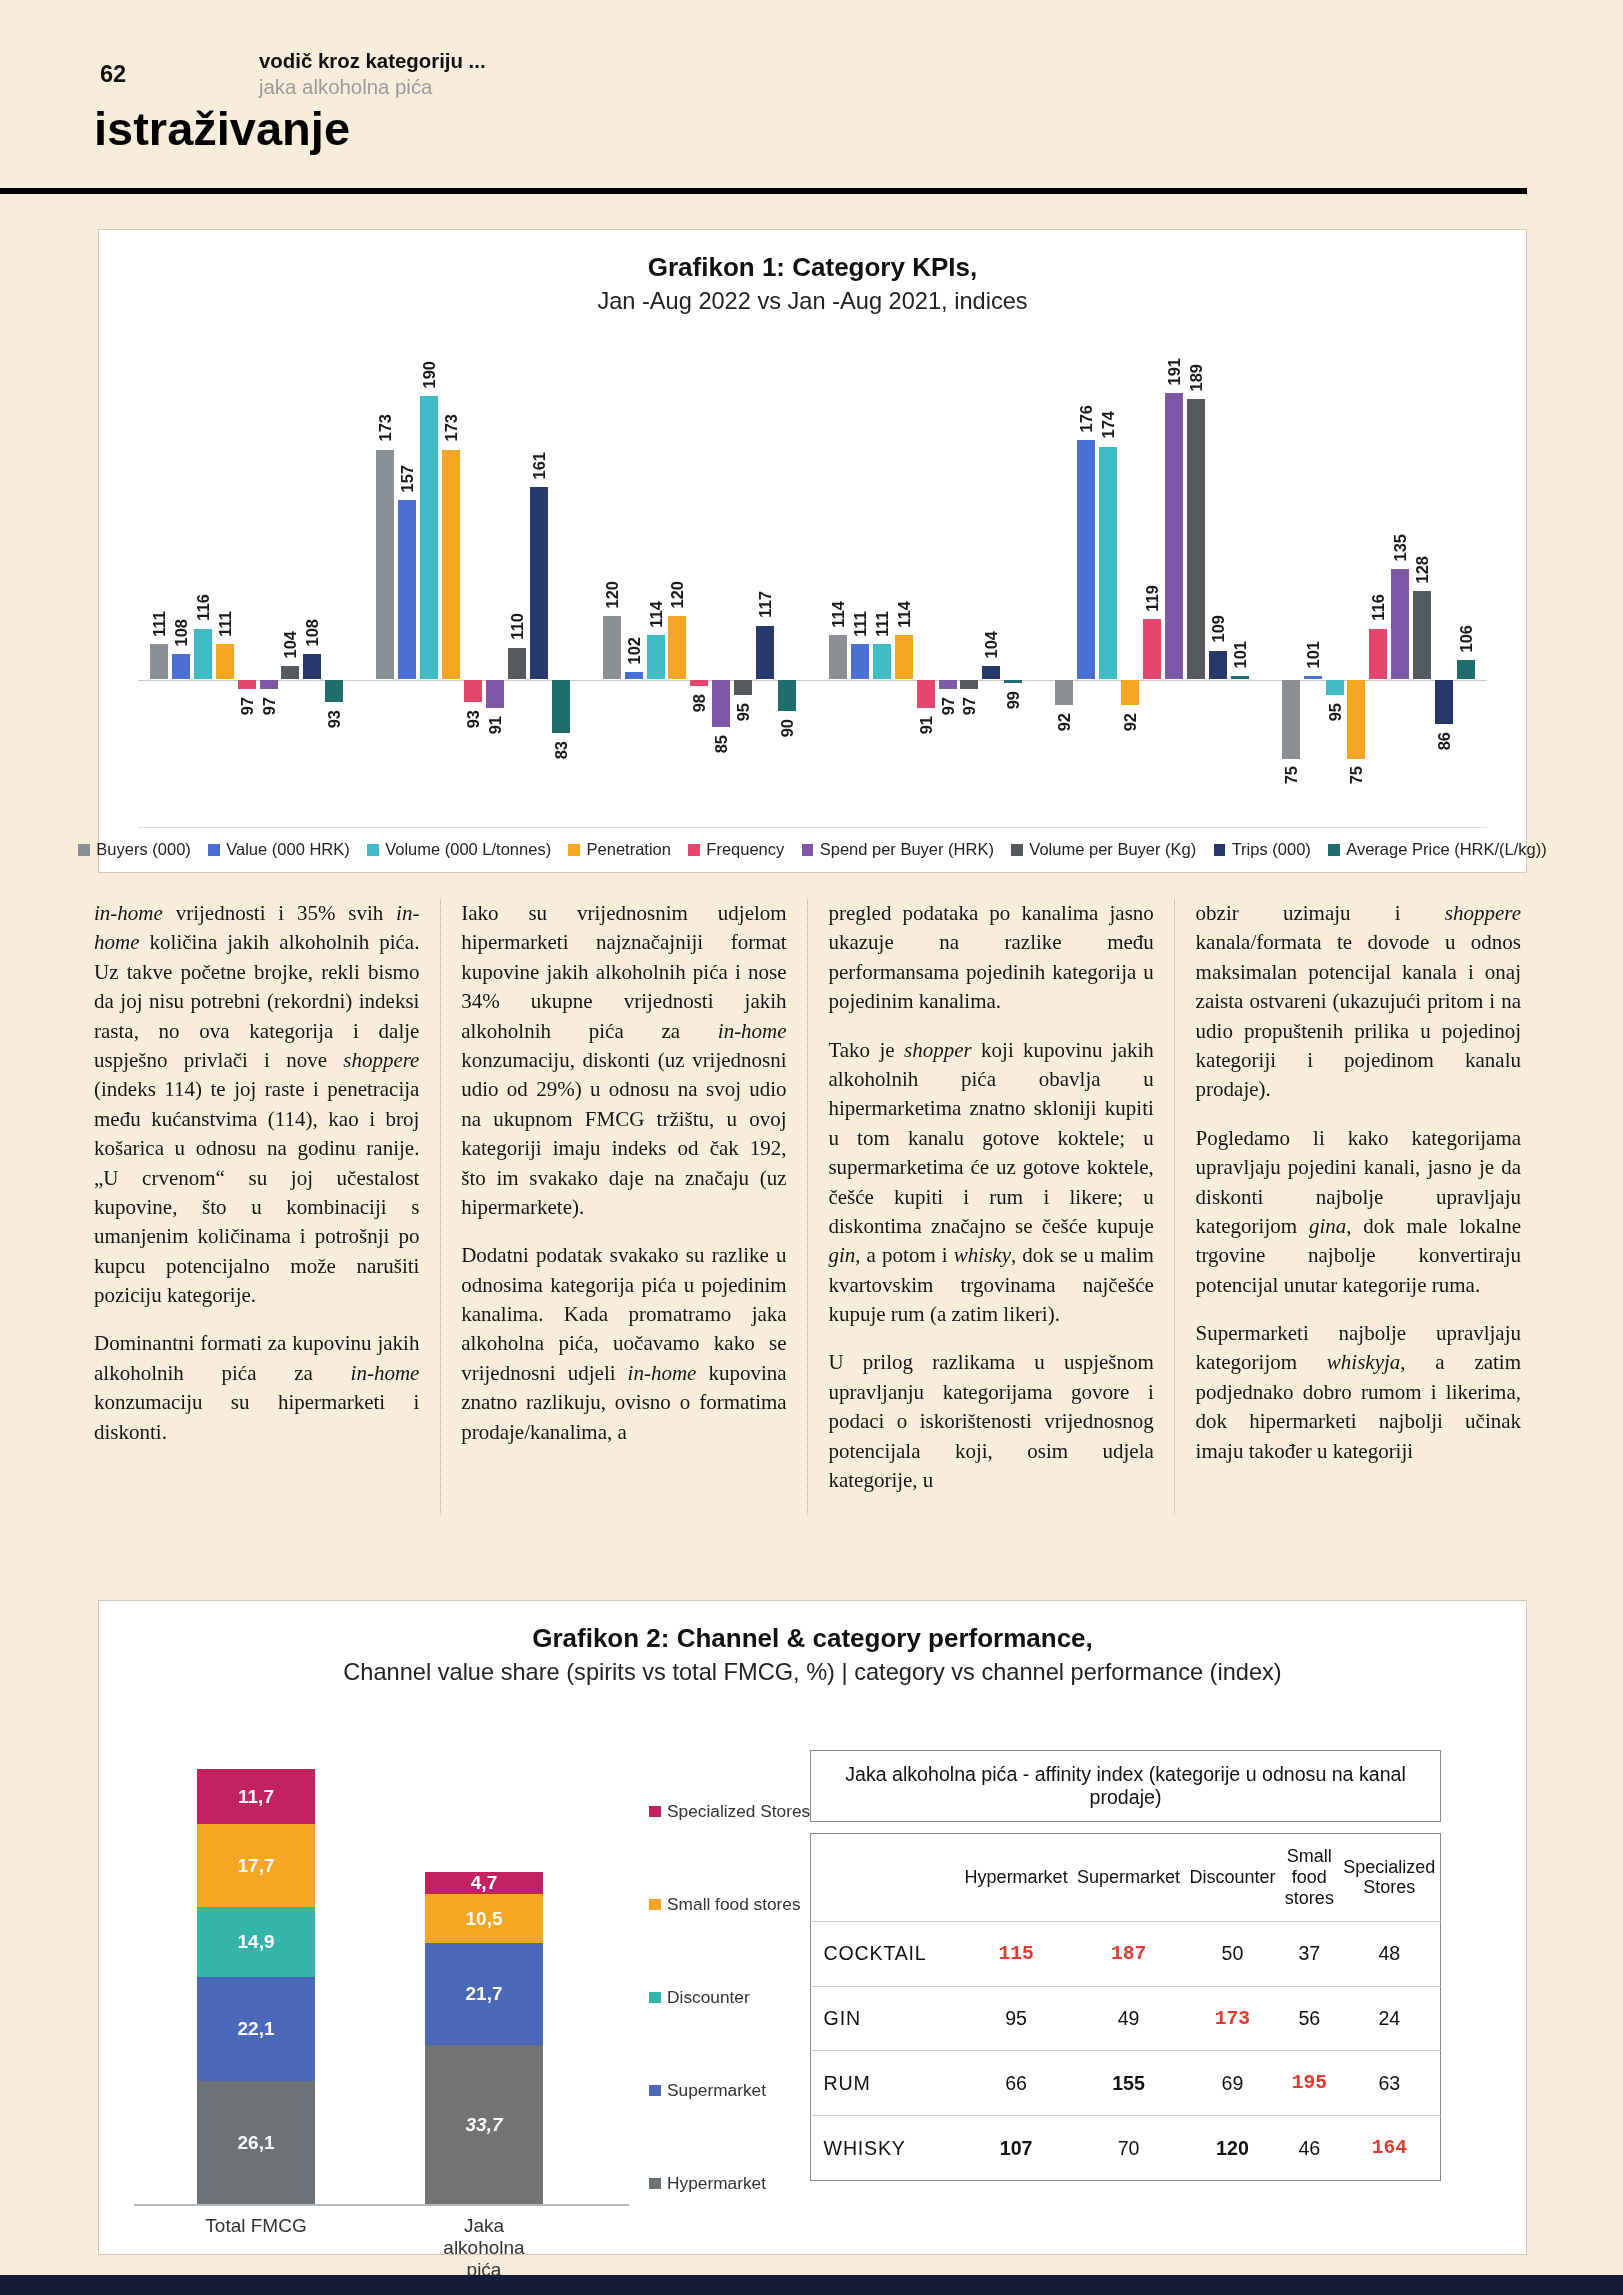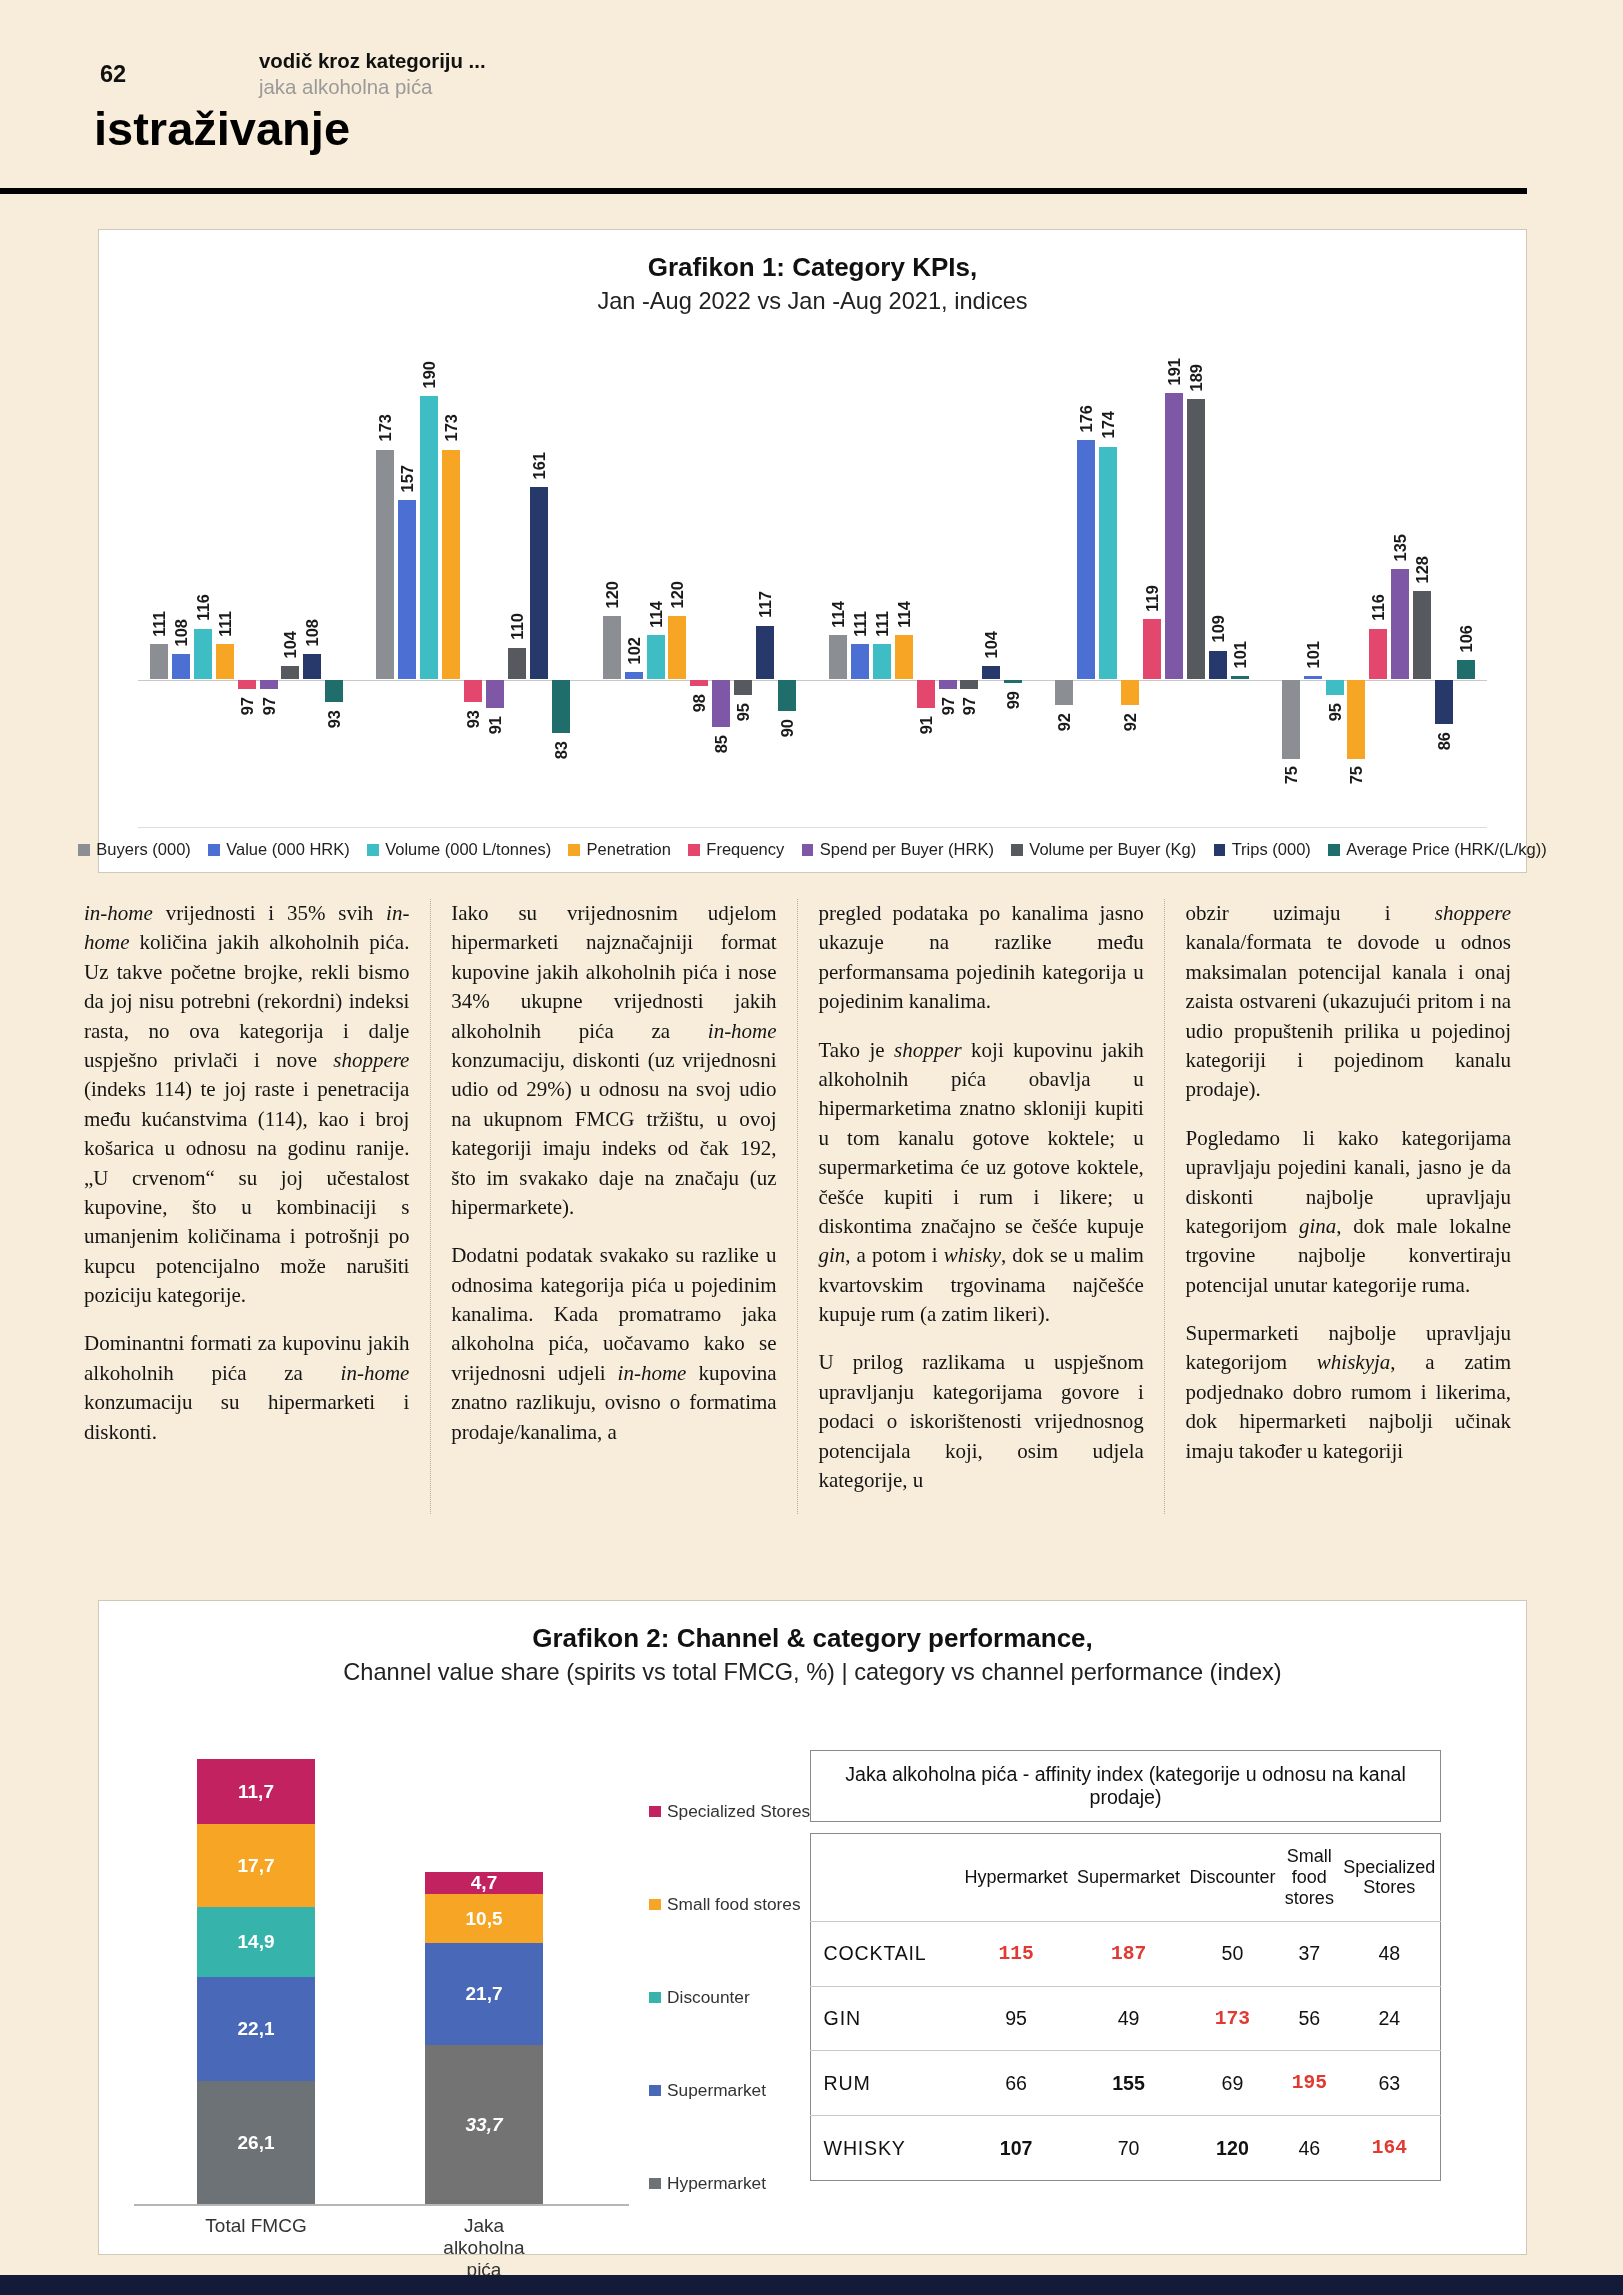--- a/index.html
+++ b/index.html
@@ -28,21 +28,21 @@
   .bar-wrap{position:relative;width:18px;height:100%;}
   .bar{position:absolute;left:0;width:100%;}
   .c1-label{position:absolute;left:50%;writing-mode:vertical-rl;transform:translateX(-50%) rotate(180deg);
             font-size:16.5px;font-weight:700;color:#1a1a1a;white-space:nowrap;}
   .c1-legend{position:absolute;left:39px;right:39px;bottom:12.6px;display:flex;justify-content:center;
              gap:17.3px;align-items:center;border-top:0.8px solid #ddd;padding-top:12.6px;flex-wrap:nowrap;}
   .legend-item{display:flex;align-items:center;gap:6.3px;font-size:16.5px;color:#222;white-space:nowrap;}
   .legend-swatch{width:11.8px;height:11.8px;flex:0 0 11.8px;}
 
   
-  .body-cols{position:absolute;left:84px;top:899px;width:1427px;display:flex;}
+  .body-cols{position:absolute;left:94px;top:899px;width:1427px;display:flex;}
   .text-col{flex:1;padding:0 20.4px;font-family:"Liberation Serif",serif;font-size:21px;line-height:1.4;
             text-align:justify;color:#151515;hyphens:auto;}
   .text-col:first-child{padding-left:0;}
   .text-col:last-child{padding-right:0;}
   .text-col + .text-col{border-left:1.6px dotted #b3ac9e;}
   .text-col p{margin:0 0 19px;}
 
   
   .c2-plot{position:absolute;left:47px;top:132px;width:471px;height:471px;}
   .c2-axis{position:absolute;left:-11.8px;right:-11.8px;bottom:-1.6px;height:1.6px;background:#b5b5b5;}
@@ -387,21 +387,21 @@
           </div>
           <div class="c2-seg" style="height: 104px; background: rgb(74, 104, 184);">
             <span class="seg-label">22,1</span>
           </div>
           <div class="c2-seg" style="height: 70px; background: rgb(54, 179, 171);">
             <span class="seg-label">14,9</span>
           </div>
           <div class="c2-seg" style="height: 83px; background: rgb(246, 165, 36);">
             <span class="seg-label">17,7</span>
           </div>
-          <div class="c2-seg" style="height: 65px; background: rgb(194, 35, 96);">
+          <div class="c2-seg" style="height: 55px; background: rgb(194, 35, 96);">
             <span class="seg-label">11,7</span>
           </div>
         </div>
         <div class="c2-xlabel" style="left: 51px;">Total FMCG</div>
         <div class="c2-bar" style="left: 279px;">
           <div class="c2-seg" style="height: 159px; background: #737373; font-style: italic;">
             <span class="seg-label">33,7</span>
           </div>
           <div class="c2-seg" style="height: 102px; background: rgb(74, 104, 184);">
             <span class="seg-label">21,7</span>

